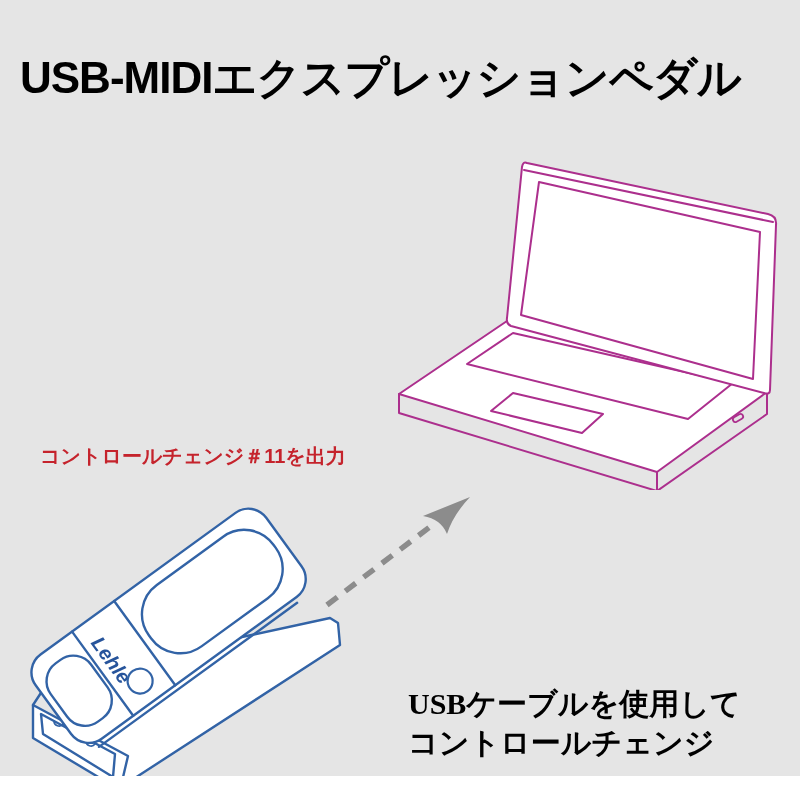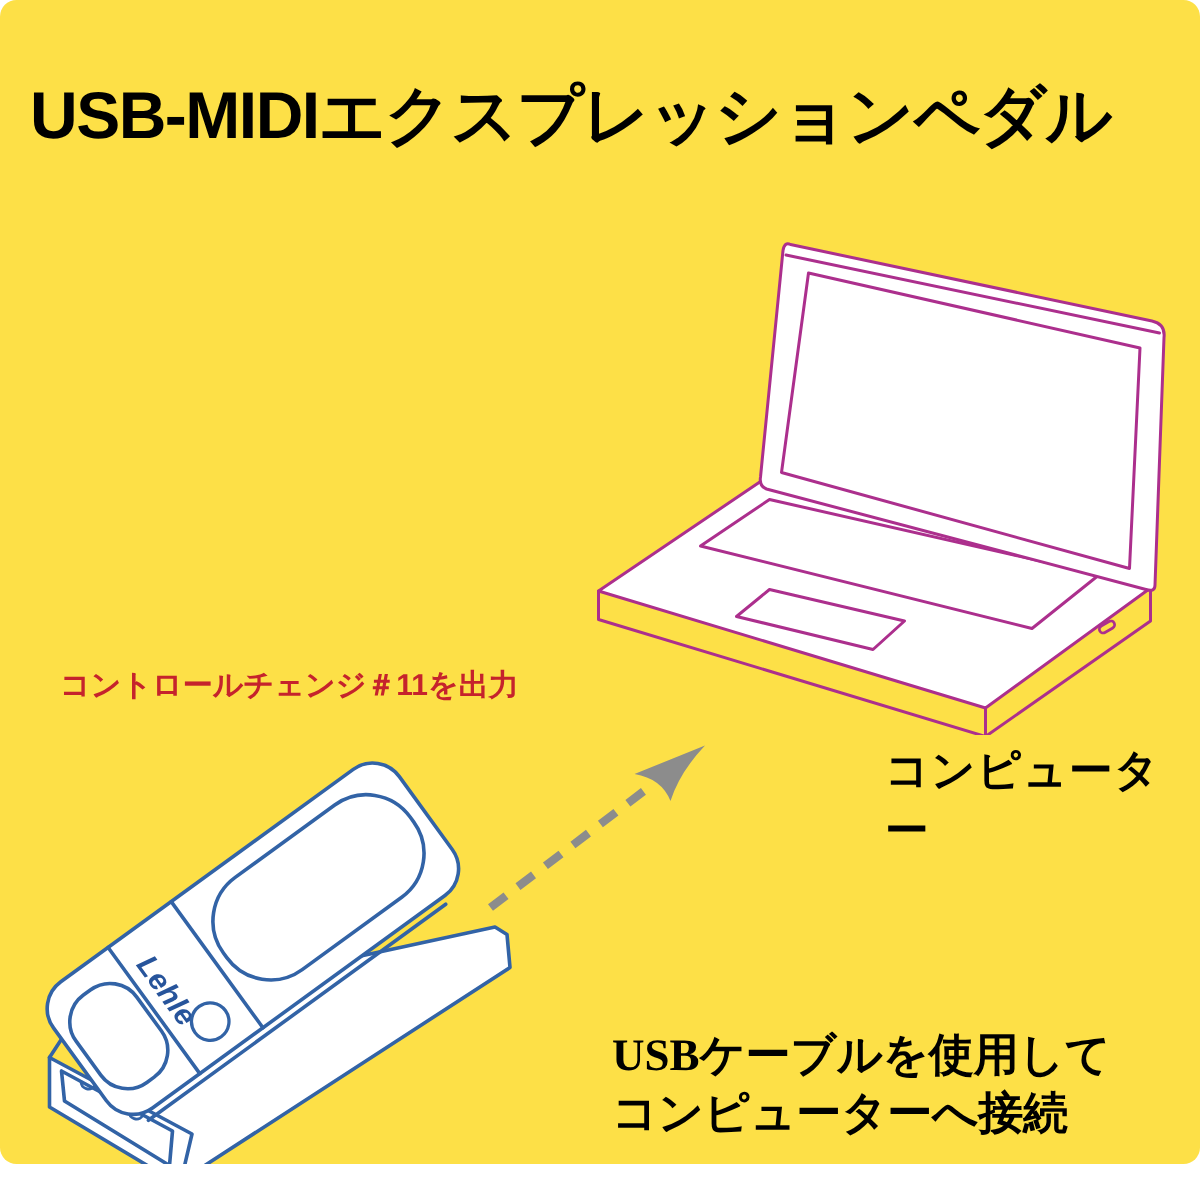--- a/index.html
+++ b/index.html
@@ -1,22 +1,21 @@
 <!DOCTYPE html>
 <html><head>
 <meta charset="utf-8">
 <style>
   html,body{margin:0;padding:0;background:#fff;}
   .canvas{
     position:relative;
     width:800px;height:776px;
-    background:#fde047;
+    background:#e5e5e5;
     overflow:hidden;
     font-family:"Liberation Sans", sans-serif;
-    border-radius:11px;
   }
   .title{
     position:absolute;left:20px;top:48px;
     font-size:44px;line-height:59px;font-weight:bold;
     letter-spacing:-1px;color:#000;
   }
   .title span{display:block;}
   .pedal-label{
     position:absolute;left:40px;top:443px;
     font-size:20px;font-weight:bold;color:#c5232c;
@@ -89,20 +88,19 @@
         <circle fill="none" stroke-width="2.2" cx="62" cy="34" r="12.5"></circle>
       </g>
     </g>
   </svg>
 
   <svg class="arrow-svg" width="175" height="140" viewBox="0 0 175 140">
     <line x1="12" y1="118" x2="120" y2="36" stroke-width="5.5" stroke-dasharray="13 10" stroke="#8c8c8c"></line>
     <path stroke="none" d="M155,10 L108,29 Q126,32 132,47 Q138,28 155,10 Z" fill="#8c8c8c"></path>
   </svg>
 
-  <div class="computer-label">コンピューター</div>
 
   <div class="note">
     <span>USBケーブルを使用して</span>
-    <span>コンピューターへ接続</span>
+    <span>コントロールチェンジ</span>
   </div>
 
 </div>
 
 </body></html>

